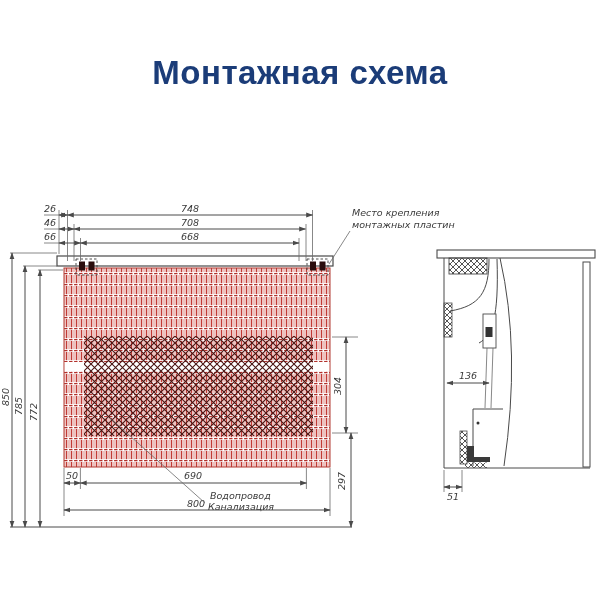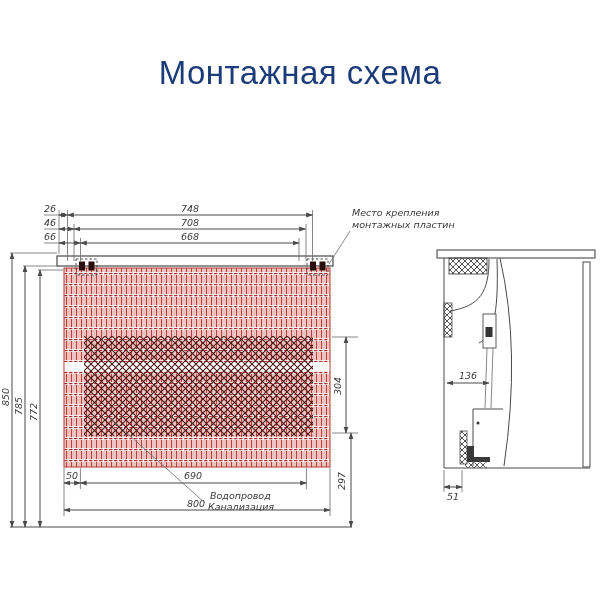--- a/index.html
+++ b/index.html
@@ -1,19 +1,19 @@
 <!DOCTYPE html>
 <html><head>
 <meta charset="utf-8">
 <style>
   html,body{margin:0;padding:0;}
   .page{position:relative;width:600px;height:600px;background:#ffffff;overflow:hidden;
         font-family:"Liberation Sans", sans-serif;}
   .title{position:absolute;top:54px;left:0;width:600px;text-align:center;
-         font-size:33px;font-weight:400;letter-spacing:.5px;color:#1b3c78;}
+         font-size:33px;font-weight:700;letter-spacing:.5px;color:#1b3c78;}
   svg{position:absolute;left:0;top:0;}
   .ln{stroke:#4a4a4a;stroke-width:1;fill:none;}
   .thin{stroke:#6a6a6a;stroke-width:.8;fill:none;}
   .dim{font-family:"DejaVu Sans", sans-serif;font-style:italic;font-size:9.5px;fill:#3a3a3a;}
   .note{font-family:"DejaVu Sans", sans-serif;font-style:italic;font-size:9.5px;fill:#3a3a3a;}
 </style>
 </head>
 <body>
 
 <div class="page">

